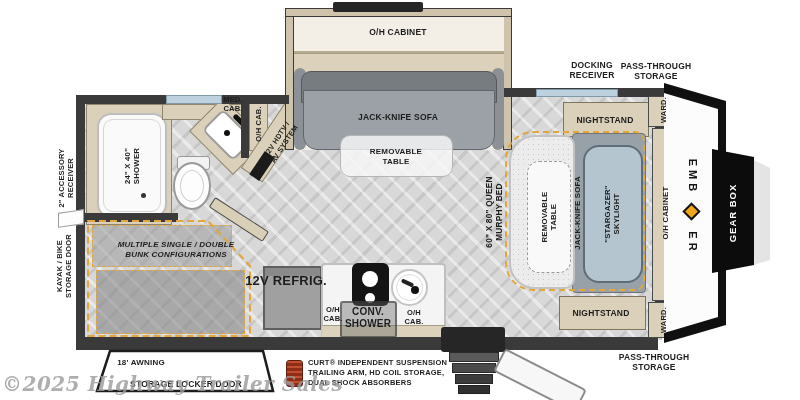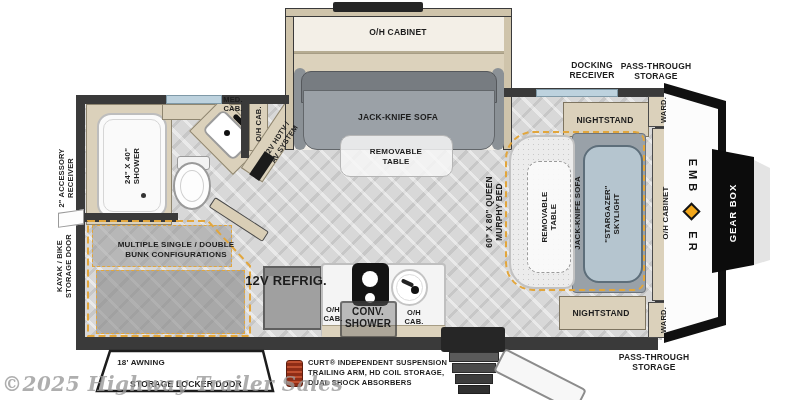--- a/index.html
+++ b/index.html
@@ -203,21 +203,21 @@
     </div>
   <div class="lbl c" style="left:368px;top:318px;font-size:10px;">
       <span>CONV.</span>
       <span>SHOWER</span>
     </div>
   <div class="lbl c" style="left:414px;top:317px;font-size:7.5px;">
       <span>O/H</span>
       <span>CAB.</span>
     </div>
 
-  <div class="lbl c" style="left:176px;top:250px;font-size:8px;">
+  <div class="lbl c" style="left:176px;top:250px;font-size:8px;font-style:italic;">
       <span>MULTIPLE SINGLE / DOUBLE</span>
       <span>BUNK CONFIGURATIONS</span>
     </div>
 
   <div class="lbl v" style="left:66px;top:178px;font-size:7.5px;">
       <span>2" ACCESSORY</span>
       <span>RECEIVER</span>
     </div>
   <div class="lbl v" style="left:64px;top:266px;font-size:7.5px;">
       <span>KAYAK / BIKE</span>

